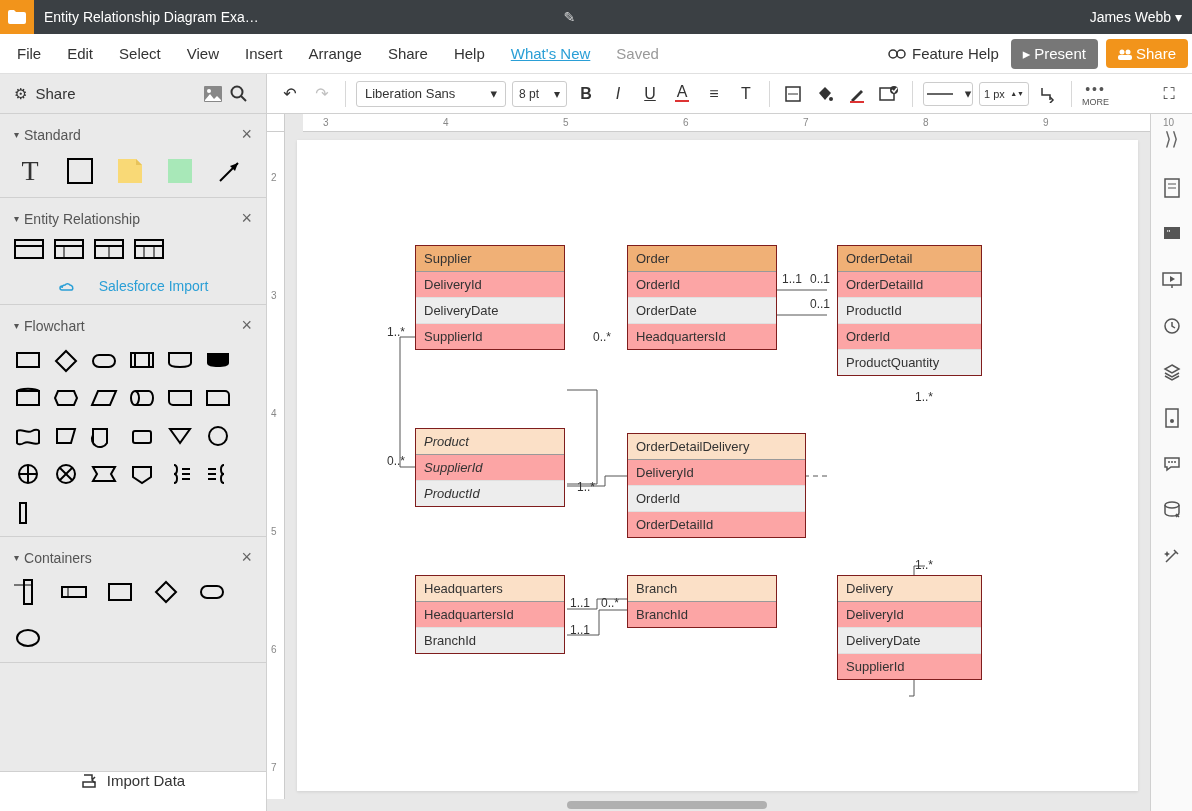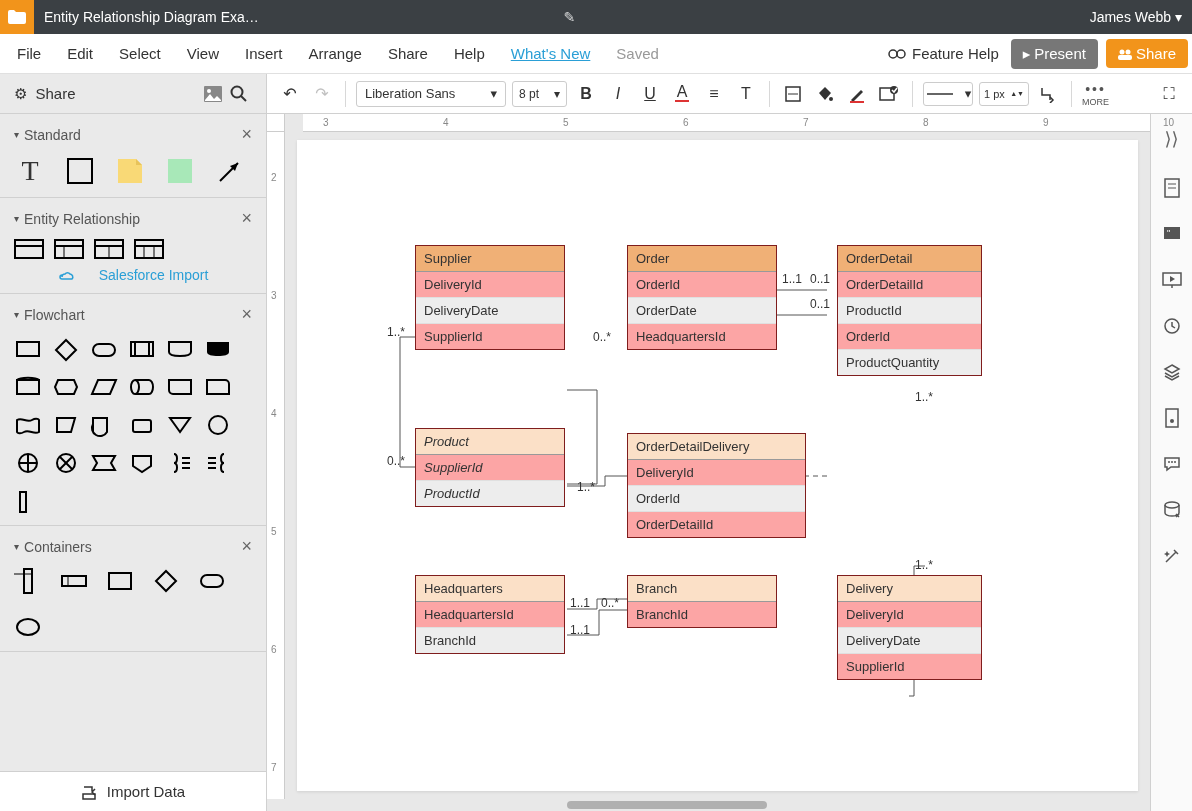--- a/index.html
+++ b/index.html
@@ -32,24 +32,24 @@
 .content{display:flex;height:697px}
 .leftpanel{width:267px;background:#eaeaea;border-right:1px solid #d0d0d0;overflow:hidden;display:flex;flex-direction:column}
 .section{padding:10px 14px;border-bottom:1px solid #d0d0d0}
 .section .hdr{display:flex;align-items:center;font-size:14px;color:#555;margin-bottom:10px}
 .section .hdr .tri{margin-right:5px;font-size:10px}
 .section .hdr .x{margin-left:auto;font-size:18px;cursor:pointer;color:#666}
 .shapes-row{display:flex;gap:18px;flex-wrap:wrap}
 .stditem{width:32px;height:32px;display:flex;align-items:center;justify-content:center;font-size:24px;cursor:pointer}
 .er-links{display:flex;gap:30px;padding:6px 0;font-size:14px;color:#2a9fd6}
 .er-links a{display:flex;align-items:center;gap:5px;cursor:pointer}
-.sf-link{text-align:center;color:#2a9fd6;font-size:14px;margin-top:8px;display:flex;align-items:center;justify-content:center;gap:23px;cursor:pointer}
+.sf-link{text-align:center;color:#2a9fd6;font-size:14px;margin-top:19px;display:flex;align-items:center;justify-content:center;gap:23px;cursor:pointer}
 .flowchart .shapes-row{gap:10px}
 .flowchart .sgl{width:28px;height:28px;display:flex;align-items:center;justify-content:center}
-.importbar{margin-top:auto;height:40px;border-top:1px solid #d0d0d0;display:flex;align-items:center;justify-content:center;gap:8px;color:#333;font-size:15px;cursor:pointer;background:#fff}
+.importbar{margin-top:auto;height:40px;border-top:1px solid #d0d0d0;display:flex;justify-content:center;gap:8px;color:#333;font-size:15px;cursor:pointer;background:#fff}
 .canvaswrap{flex:1;position:relative;background:#e8e8e8;display:flex;flex-direction:column}
 .ruler-h{height:18px;background:#fff;border-bottom:1px solid #ccc;position:relative;font-size:10px;color:#888;margin-left:18px}
 .ruler-h .tick{position:absolute;top:3px}
 .ruler-v{width:18px;background:#fff;border-right:1px solid #ccc;position:relative;font-size:10px;color:#888}
 .ruler-v .tick{position:absolute;left:4px}
 .canvasbody{flex:1;display:flex;position:relative}
 .canvas{flex:1;background:#fff;margin:8px 12px;position:relative;box-shadow:0 1px 3px rgba(0,0,0,.1)}
 .entity{position:absolute;border:1px solid #7f1d1d;background:#fca5a5;font-size:13px}
 .entity .eh{background:#f0b076;padding:5px 8px;border-bottom:1px solid #999;font-weight:400}
 .entity .eh.light{background:#fbe0c7}

